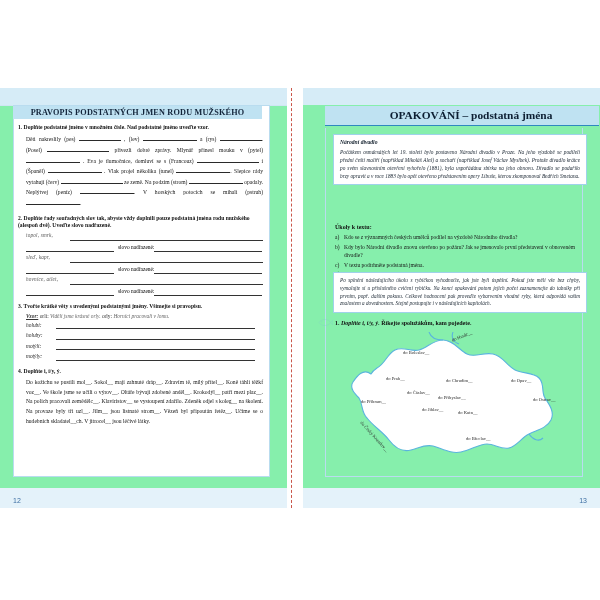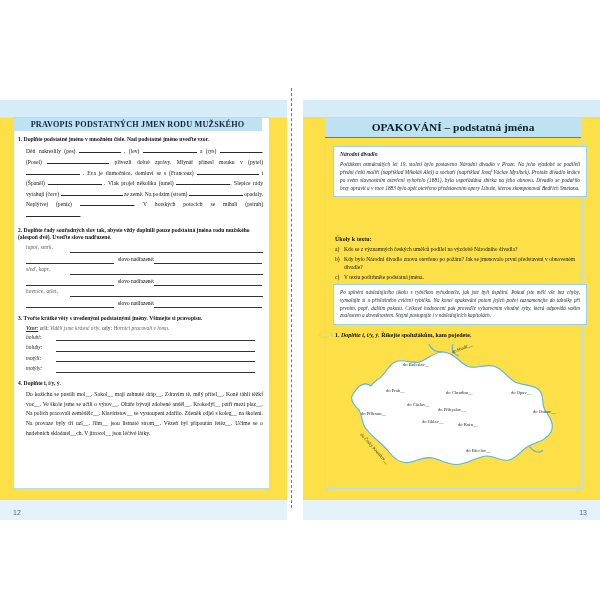--- a/index.html
+++ b/index.html
@@ -3,21 +3,21 @@
 <meta charset="utf-8">
 <style>
   html,body{margin:0;padding:0;}
   body{
     width:600px;height:600px;background:#ffffff;overflow:hidden;
     font-family:"Liberation Serif", serif;
   }
   .spread{position:absolute;left:0;top:88px;width:600px;height:420px;}
 
   
-  .page{position:absolute;top:12px;height:420px;background:#fde047;}
+  .page{position:absolute;top:0;height:420px;background:#86efac;}
   .page-left{left:0;width:287px;}
   .page-right{left:303px;width:297px;}
 
   .topband{position:absolute;top:0;left:0;right:0;height:17px;background:#d6ecf7;}
   .page-left .topband{border-bottom:1px solid #cfe6f3;}
   .footband{position:absolute;bottom:0;left:0;right:0;height:20px;background:#e4f2fa;}
   .pagenum{position:absolute;bottom:4px;font-size:7px;color:#3e6fa3;font-family:"Liberation Sans",sans-serif;}
   .pagenum.l{left:13px;}
   .pagenum.r{right:13px;}
 
@@ -53,21 +53,21 @@
   
   .t3-ex{font-size:5.4px;margin:2px 0 2px 8px;color:#333;}
   .t3-ex b{text-decoration:underline;font-style:italic;}
   .t3-ex i{font-style:italic;color:#666;}
   .t3-row{position:relative;height:10.5px;margin-left:8px;}
   .t3-w{position:absolute;left:0;top:1px;font-style:italic;font-size:5.4px;color:#222;}
   .t3-l{position:absolute;left:30px;right:8px;bottom:2px;border-bottom:.7px solid #333;}
 
   
   .rp-title{position:absolute;left:22px;top:18px;width:256px;height:19px;
-            background:#bfe2f2;border-bottom:1.6px solid #2f88bf;}
+            background:#bfe2f2;border-bottom:1.6px solid #2f88bf;padding-left:18px;}
   .rp-title span{display:block;text-align:center;line-height:19px;font-size:11.4px;
             font-weight:bold;color:#0d1f33;}
   .rp-frame{position:absolute;left:22px;top:40px;width:256px;height:348px;
             border:1px solid #b9dcef;border-top:none;}
 
   .box{position:absolute;border:1px solid #9fd2ea;background:#fff;padding:4px 6px;}
   .box-title{font-style:italic;font-weight:bold;font-size:5.6px;color:#14212e;margin-bottom:2.5px;}
   .box-txt{font-style:italic;font-size:5.3px;line-height:8px;text-align:justify;color:#1b2733;}
   #reading-box{left:30px;top:46px;width:240px;}
   #note-box{left:30px;top:184px;width:240px;}

